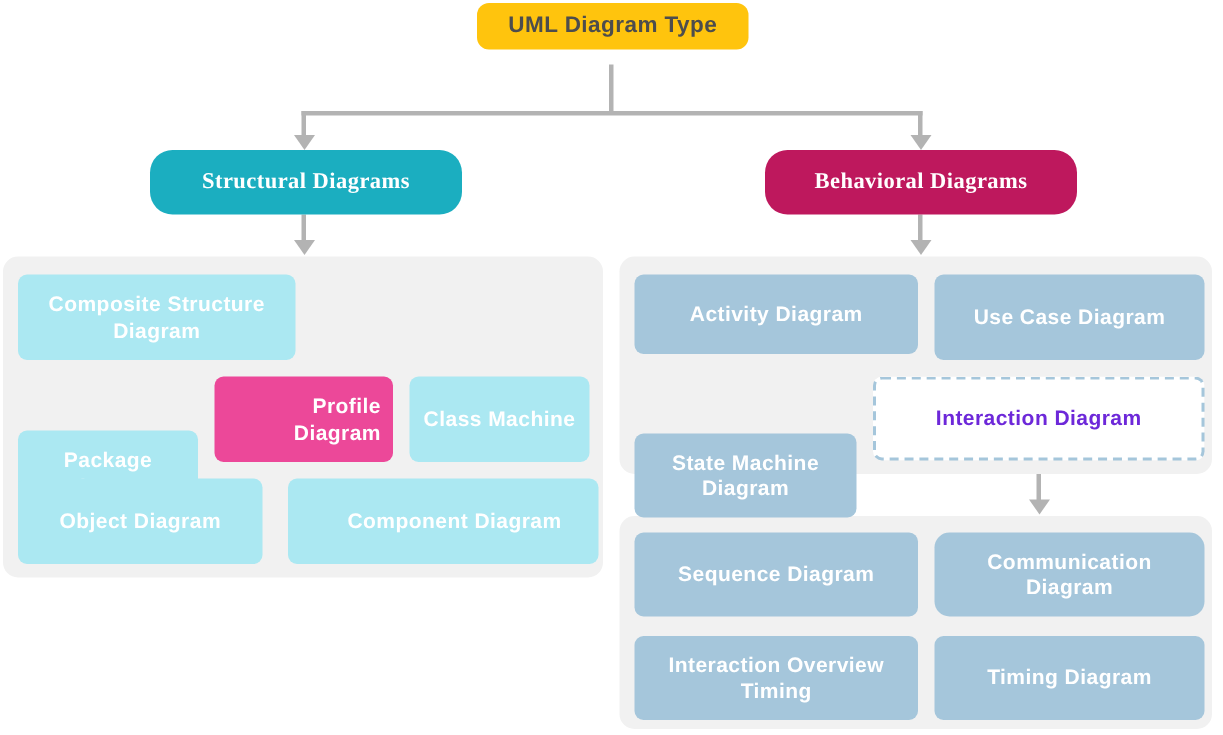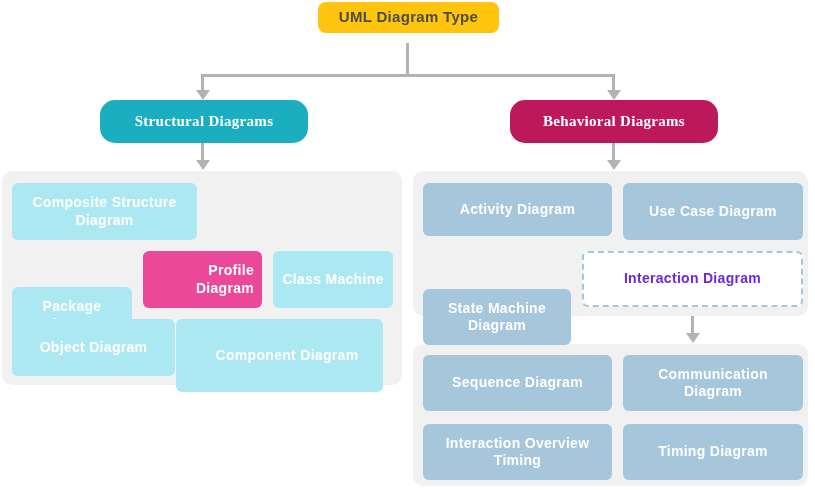--- a/index.html
+++ b/index.html
@@ -30,27 +30,27 @@
   .dashed{
     background:#ffffff;border:2px dashed #A5C6DB;color:#6d28d9;
   }
   
   .n-composite{left:12px;top:183px;width:185px;height:57px;}
   .n-deployment{left:213px;top:183px;width:180px;height:57px;}
   .n-package{left:12px;top:251px;width:120px;height:57px;margin-top:36px;}
   .n-profile{left:143px;top:251px;width:119px;height:57px;}
   .n-class{left:273px;top:251px;width:120px;height:57px;}
   .n-object{left:12px;top:319px;width:163px;height:57px;}
-  .n-component{left:176px;top:319px;width:207px;height:73px;padding-left:23px;}
+  .n-component{left:192px;top:319px;width:207px;height:57px;padding-left:23px;}
   .n-activity{left:423px;top:183px;width:189px;height:53px;}
   .n-usecase{left:623px;top:183px;width:180px;height:57px;}
   .n-statemachine{left:423px;top:251px;width:148px;height:56px;margin-top:38px;}
   .n-interaction{left:582px;top:251px;width:221px;height:56px;}
   .n-sequence{left:423px;top:355px;width:189px;height:56px;text-align:right;}
-  .n-communication{left:623px;top:355px;width:180px;height:56px;}
+  .n-communication{left:623px;top:355px;width:180px;height:56px;border-radius:10px;}
   .n-intoverview{left:423px;top:424px;width:189px;height:56px;}
   .n-timing{left:623px;top:424px;width:180px;height:56px;}
   
   .line{position:absolute;background:#B3B3B3;}
   .arrowhead{
     position:absolute;width:0;height:0;
     border-left:7px solid transparent;border-right:7px solid transparent;
     border-top:10px solid #B3B3B3;
   }
   .l-root-v{left:406px;top:43px;width:3px;height:33px;}

